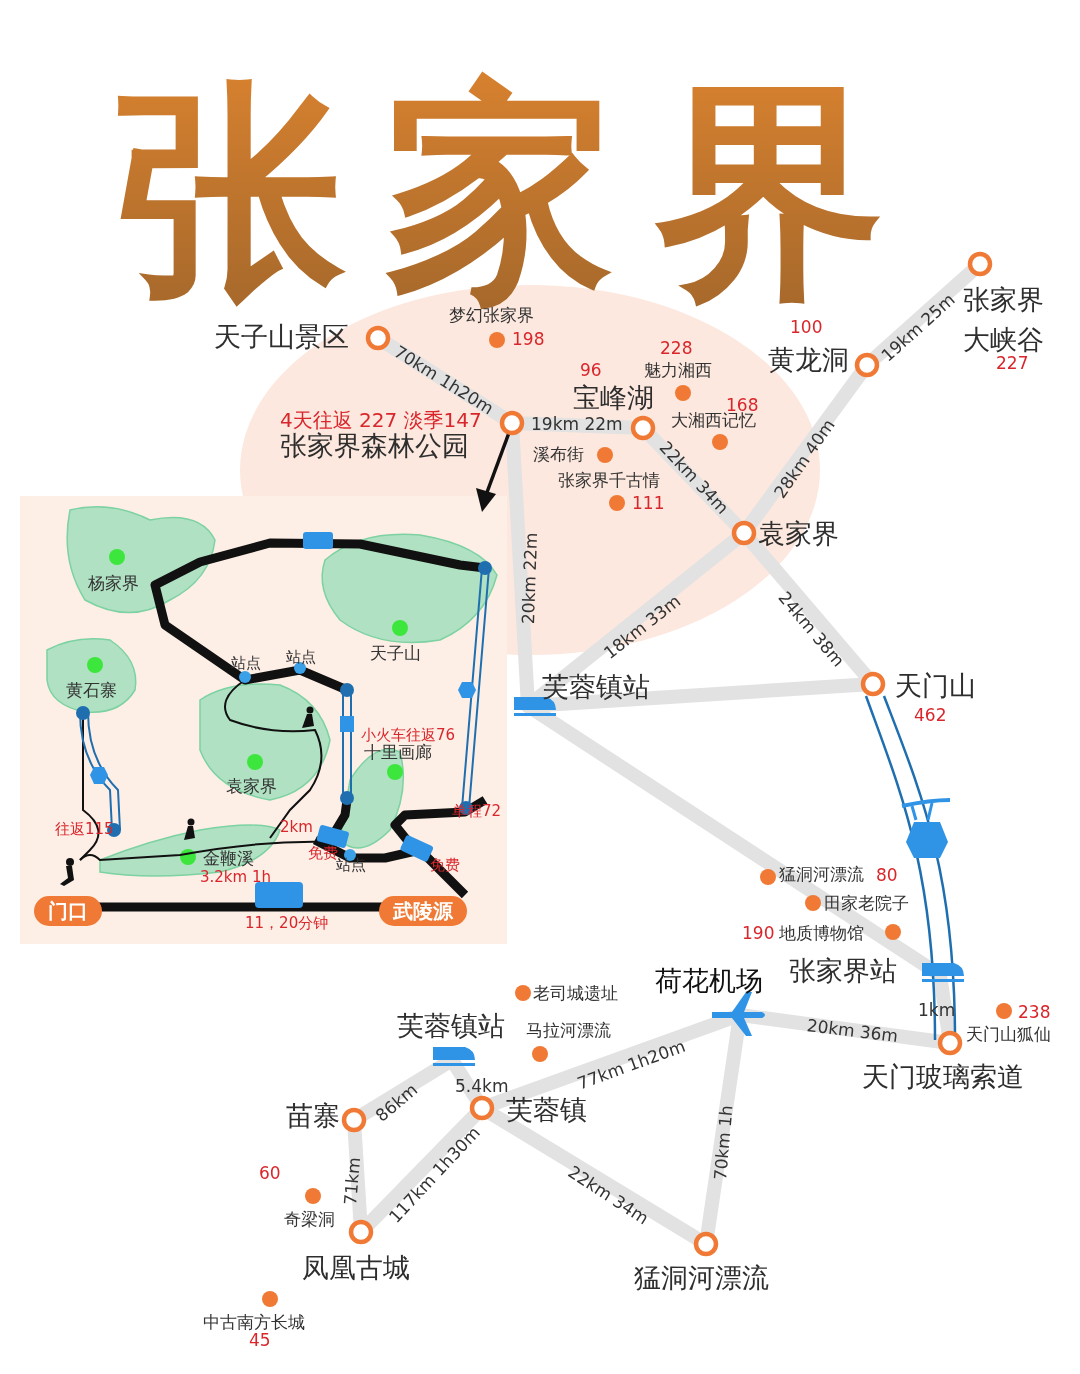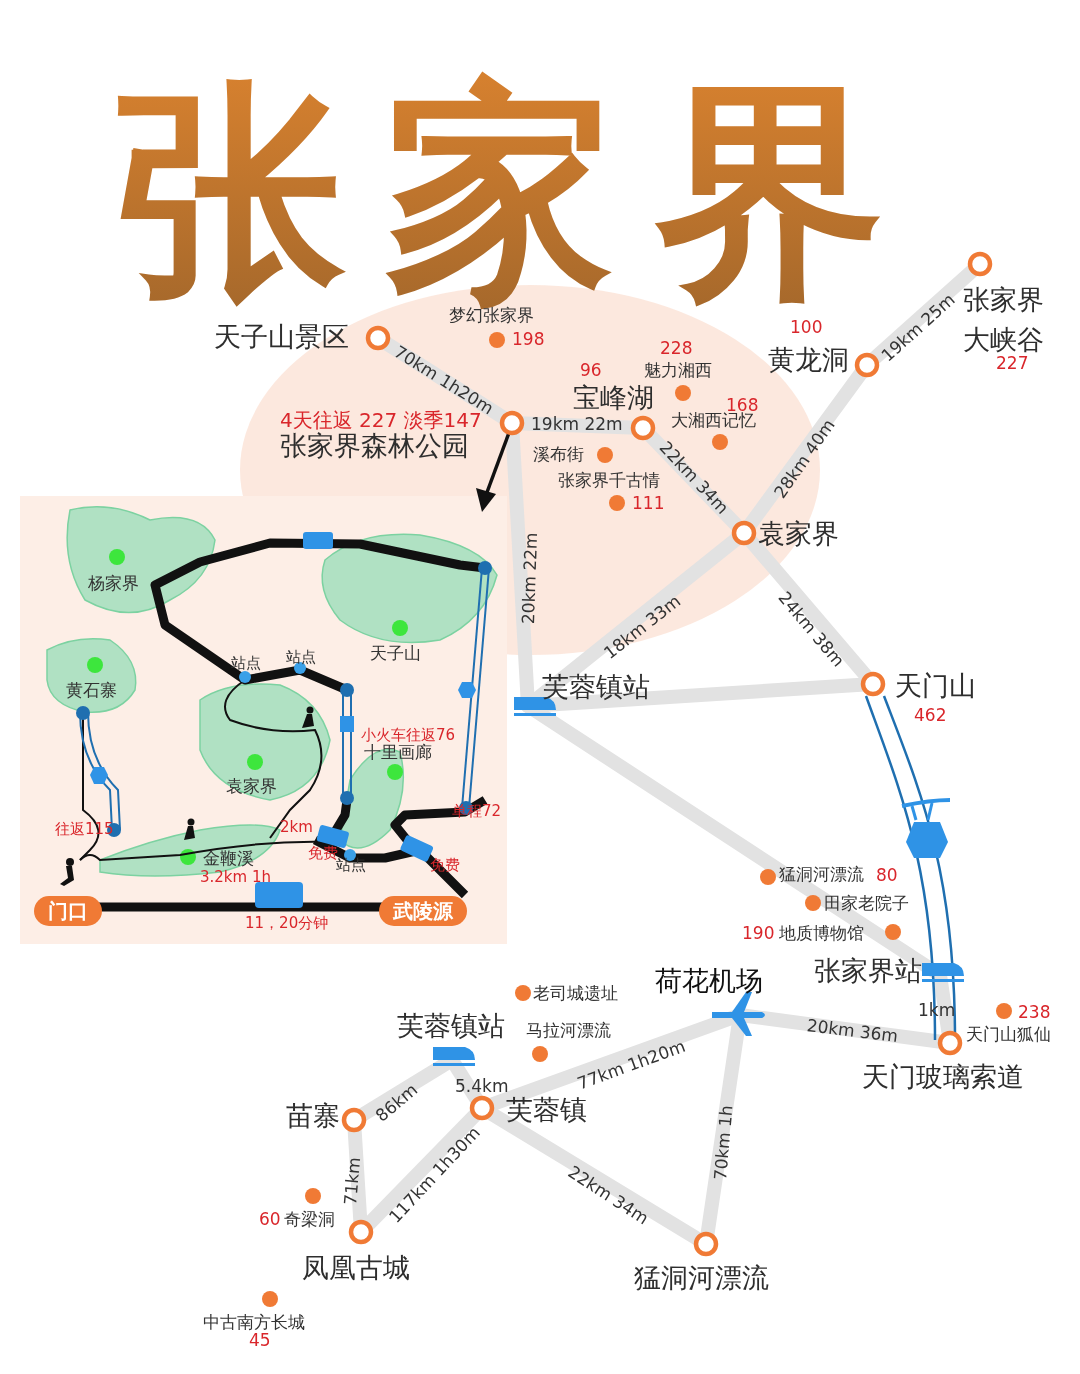--- a/index.html
+++ b/index.html
@@ -194,21 +194,21 @@
 <div class="lbl sm price" style="left:580px;top:362px">96</div>
 <div class="lbl big" style="left:768px;top:346px">黄龙洞</div>
 <div class="lbl sm price" style="left:790px;top:319px">100</div>
 <div class="lbl big" style="left:963px;top:286px">张家界</div>
 <div class="lbl big" style="left:963px;top:326px">大峡谷</div>
 <div class="lbl sm price" style="left:996px;top:355px">227</div>
 <div class="lbl big" style="left:758px;top:520px">袁家界</div>
 <div class="lbl big" style="left:542px;top:673px">芙蓉镇站</div>
 <div class="lbl big" style="left:895px;top:672px">天门山</div>
 <div class="lbl sm price" style="left:914px;top:707px">462</div>
-<div class="lbl big" style="left:814px;top:957px">张家界站</div>
+<div class="lbl big" style="left:789px;top:957px">张家界站</div>
 <div class="lbl big" style="left:862px;top:1063px">天门玻璃索道</div>
 <div class="lbl big" style="left:655px;top:967px;color:#111">荷花机场</div>
 <div class="lbl big" style="left:397px;top:1012px">芙蓉镇站</div>
 <div class="lbl big" style="left:506px;top:1096px">芙蓉镇</div>
 <div class="lbl big" style="left:286px;top:1102px">苗寨</div>
 <div class="lbl big" style="left:302px;top:1254px">凤凰古城</div>
 <div class="lbl big" style="left:634px;top:1264px">猛洞河漂流</div>
 
 <div class="lbl sm" style="left:449px;top:307px">梦幻张家界</div>
 <div class="lbl sm price" style="left:512px;top:331px">198</div>
@@ -222,21 +222,21 @@
 <div class="lbl sm" style="left:779px;top:866px">猛洞河漂流</div>
 <div class="lbl sm price" style="left:876px;top:867px">80</div>
 <div class="lbl sm" style="left:824px;top:895px">田家老院子</div>
 <div class="lbl sm" style="left:779px;top:925px">地质博物馆</div>
 <div class="lbl sm price" style="left:742px;top:925px">190</div>
 <div class="lbl sm" style="left:966px;top:1026px">天门山狐仙</div>
 <div class="lbl sm price" style="left:1018px;top:1004px">238</div>
 <div class="lbl sm" style="left:533px;top:985px">老司城遗址</div>
 <div class="lbl sm" style="left:526px;top:1022px">马拉河漂流</div>
 <div class="lbl sm" style="left:284px;top:1211px">奇梁洞</div>
-<div class="lbl sm price" style="left:259px;top:1211px">60</div>
+<div class="lbl sm price" style="left:259px;top:1165px">60</div>
 <div class="lbl sm" style="left:203px;top:1314px">中古南方长城</div>
 <div class="lbl sm price" style="left:249px;top:1332px">45</div>
 
 <div class="road" style="left:396px;top:340px;transform:rotate(32deg)">70km 1h20m</div>
 <div class="road" style="left:531px;top:414px">19km 22m</div>
 <div class="road" style="left:663px;top:434px;transform:rotate(47deg)">22km 34m</div>
 <div class="road" style="left:778px;top:486px;transform:rotate(-55deg)">28km 40m</div>
 <div class="road" style="left:884px;top:348px;transform:rotate(-42deg)">19km 25m</div>
 <div class="road" style="left:528px;top:614px;transform:rotate(-88deg)">20km 22m</div>
 <div class="road" style="left:606px;top:645px;transform:rotate(-38deg)">18km 33m</div>

